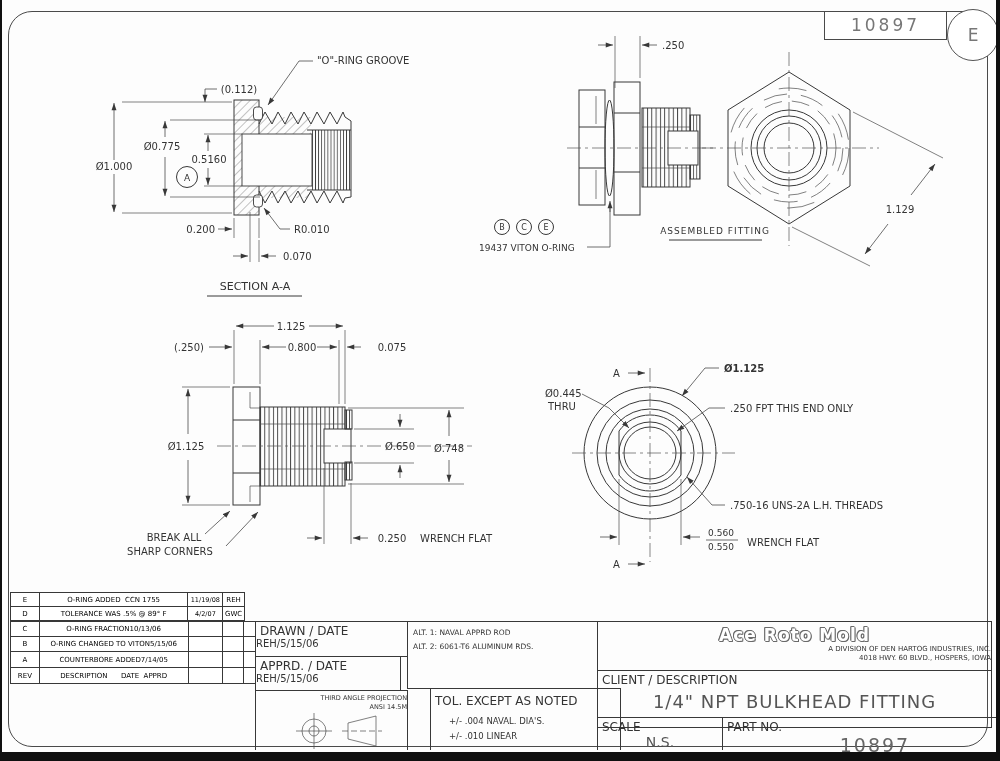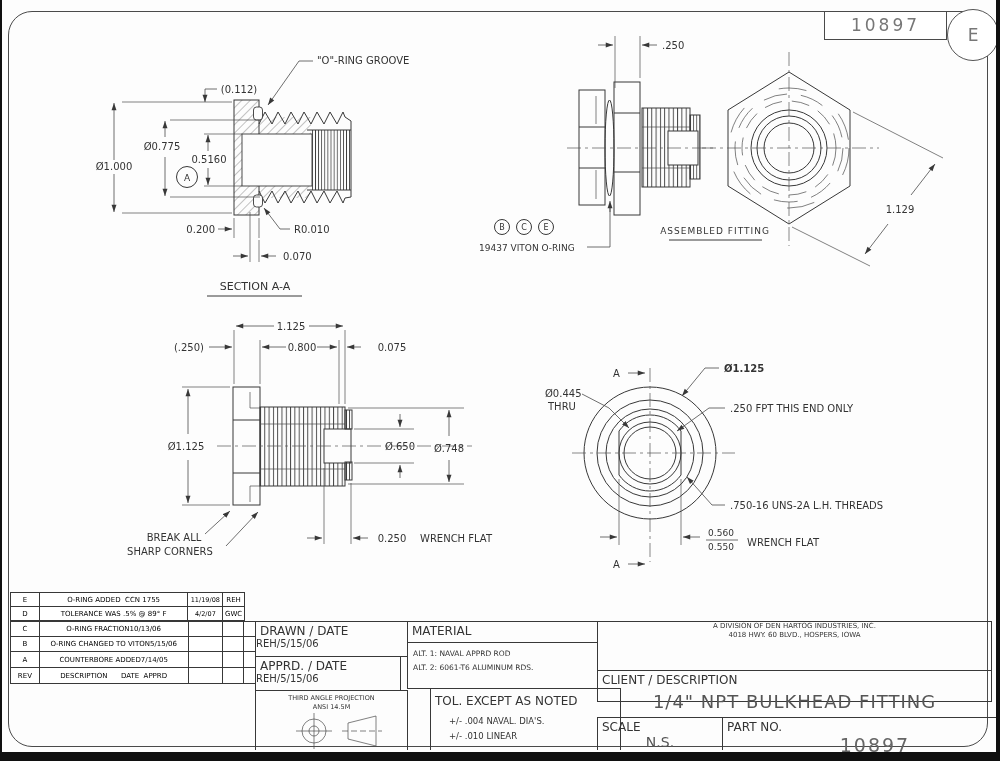--- a/index.html
+++ b/index.html
@@ -22,21 +22,21 @@
   .row>div{border-right:1px solid #383838;box-sizing:border-box;font-size:7px;display:flex;align-items:center;overflow:hidden;white-space:pre}
   .row>div:last-child{border-right:none}
   .c-rev{width:29px;justify-content:center}
   .c-desc{width:150px;padding:0 4px;justify-content:center}
   .c-date{width:35px;justify-content:center;font-size:6.5px !important}
   .c-app{width:21px;justify-content:center}
   .c-sliver{width:11px}
   .brand{font-size:17px;font-weight:bold;letter-spacing:1px;color:#fff;
          text-shadow:-1px 0 #6a6a6a,1px 0 #6a6a6a,0 -1px #6a6a6a,0 1px #6a6a6a,1px 1px #6a6a6a,-1px -1px #6a6a6a;
          text-align:center;padding-top:3px}
-  .small{font-size:7px;text-align:center;line-height:9px;color:#333}
+  .small{font-size:7px;text-align:right;line-height:9px;color:#333}
   .bignum{font-size:19px;color:#666;letter-spacing:2px;text-align:center}
   .titleval{font-size:18px;color:#555;letter-spacing:1px;text-align:center;padding-top:4px}
   .notes{font-size:7px;line-height:11.5px;text-align:center;padding-top:4px;color:#333}
   .notes .ind{transform:translateX(26px)}
   .hdrbox{position:absolute;left:822px;top:11px;width:123px;height:29px;border:1.2px solid #4a4a4a;box-sizing:border-box;
           text-align:center;font-size:17px;color:#777;letter-spacing:3px;line-height:26px;background:#fff}
   .revcirc{position:absolute;left:945px;top:9px;width:52px;height:52px;border:1.2px solid #555;border-radius:50%;box-sizing:border-box;
            background:#fff;text-align:center;font-size:17px;color:#777;line-height:50px}
 </style>
 </head>
@@ -347,35 +347,35 @@
       <circle class="thin" cx="58" cy="19" r="12"></circle>
       <circle class="thin" cx="58" cy="19" r="5"></circle>
       <line class="thin" x1="40" y1="19" x2="76" y2="19"></line>
       <line class="thin" x1="58" y1="1" x2="58" y2="37"></line>
       <path class="thin" d="M92,11 L120,4 L120,34 L92,27 Z"></path>
       <line class="thin" x1="86" y1="19" x2="126" y2="19" stroke-dasharray="6 3"></line>
     </svg>
   </div>
 
   <div class="tb" style="left:405px;top:621px;width:191px;height:68px">
-    <div class="lab" style="border-bottom:1px solid #383838;padding-bottom:4px;height:14px;box-sizing:content-box">MATERIAL</div>
     <div style="font-size:7.5px;padding:6px 0 0 5px">ALT. 1: NAVAL APPRD ROD</div>
     <div style="font-size:7.5px;padding:5px 0 0 5px">ALT. 2: 6061-T6 ALUMINUM RDS.</div>
   </div>
   <div class="tb" style="left:428px;top:688px;width:191px;height:62px;border-bottom:none">
     <div class="lab" style="padding-top:5px">TOL. EXCEPT AS NOTED</div>
     <div style="font-size:8.5px;padding:8px 0 0 18px">+/- .004 NAVAL. DIA'S.</div>
     <div style="font-size:8.5px;padding:5px 0 0 18px">+/- .010 LINEAR</div>
   </div>
 
   <div class="tb" style="left:595px;top:621px;width:395px;height:50px">
+    <div class="brand">Ace Roto Mold</div>
     <div class="small">A DIVISION OF DEN HARTOG INDUSTRIES, INC.</div>
     <div class="small">4018 HWY. 60 BLVD., HOSPERS, IOWA</div>
   </div>
-  <div class="tb" style="left:595px;top:670px;width:395px;height:32px">
+  <div class="tb" style="left:595px;top:670px;width:395px;height:58px">
     <div class="lab">CLIENT / DESCRIPTION</div>
     <div class="titleval">1/4" NPT BULKHEAD FITTING</div>
   </div>
   <div class="tb" style="left:595px;top:717px;width:126px;height:33px;border-bottom:none">
     <div class="lab">SCALE</div>
     <div style="font-size:14px;color:#555;text-align:center">N.S.</div>
   </div>
   <div class="tb" style="left:720px;top:717px;width:306px;height:33px;border-bottom:none">
     <div class="lab">PART NO.</div>
     <div class="bignum">10897</div>

